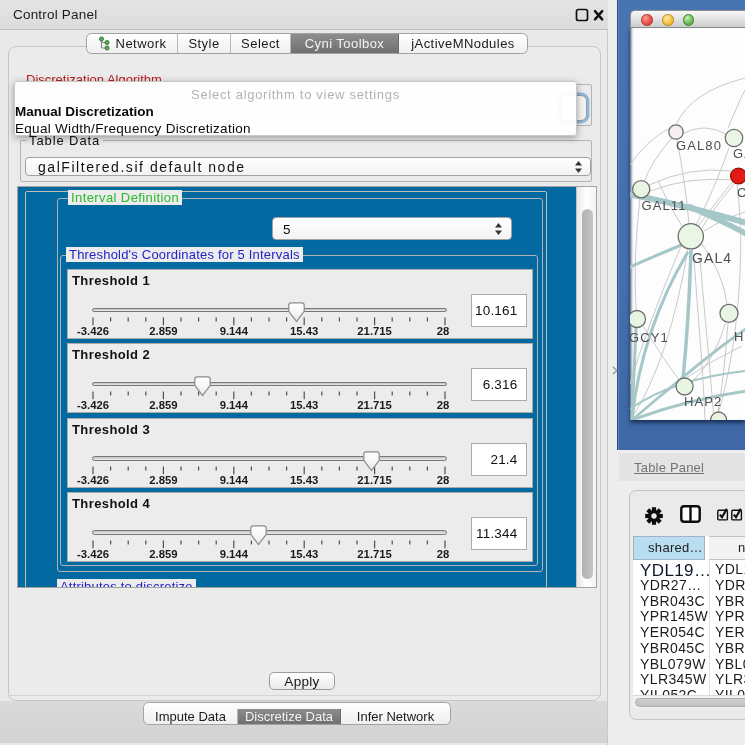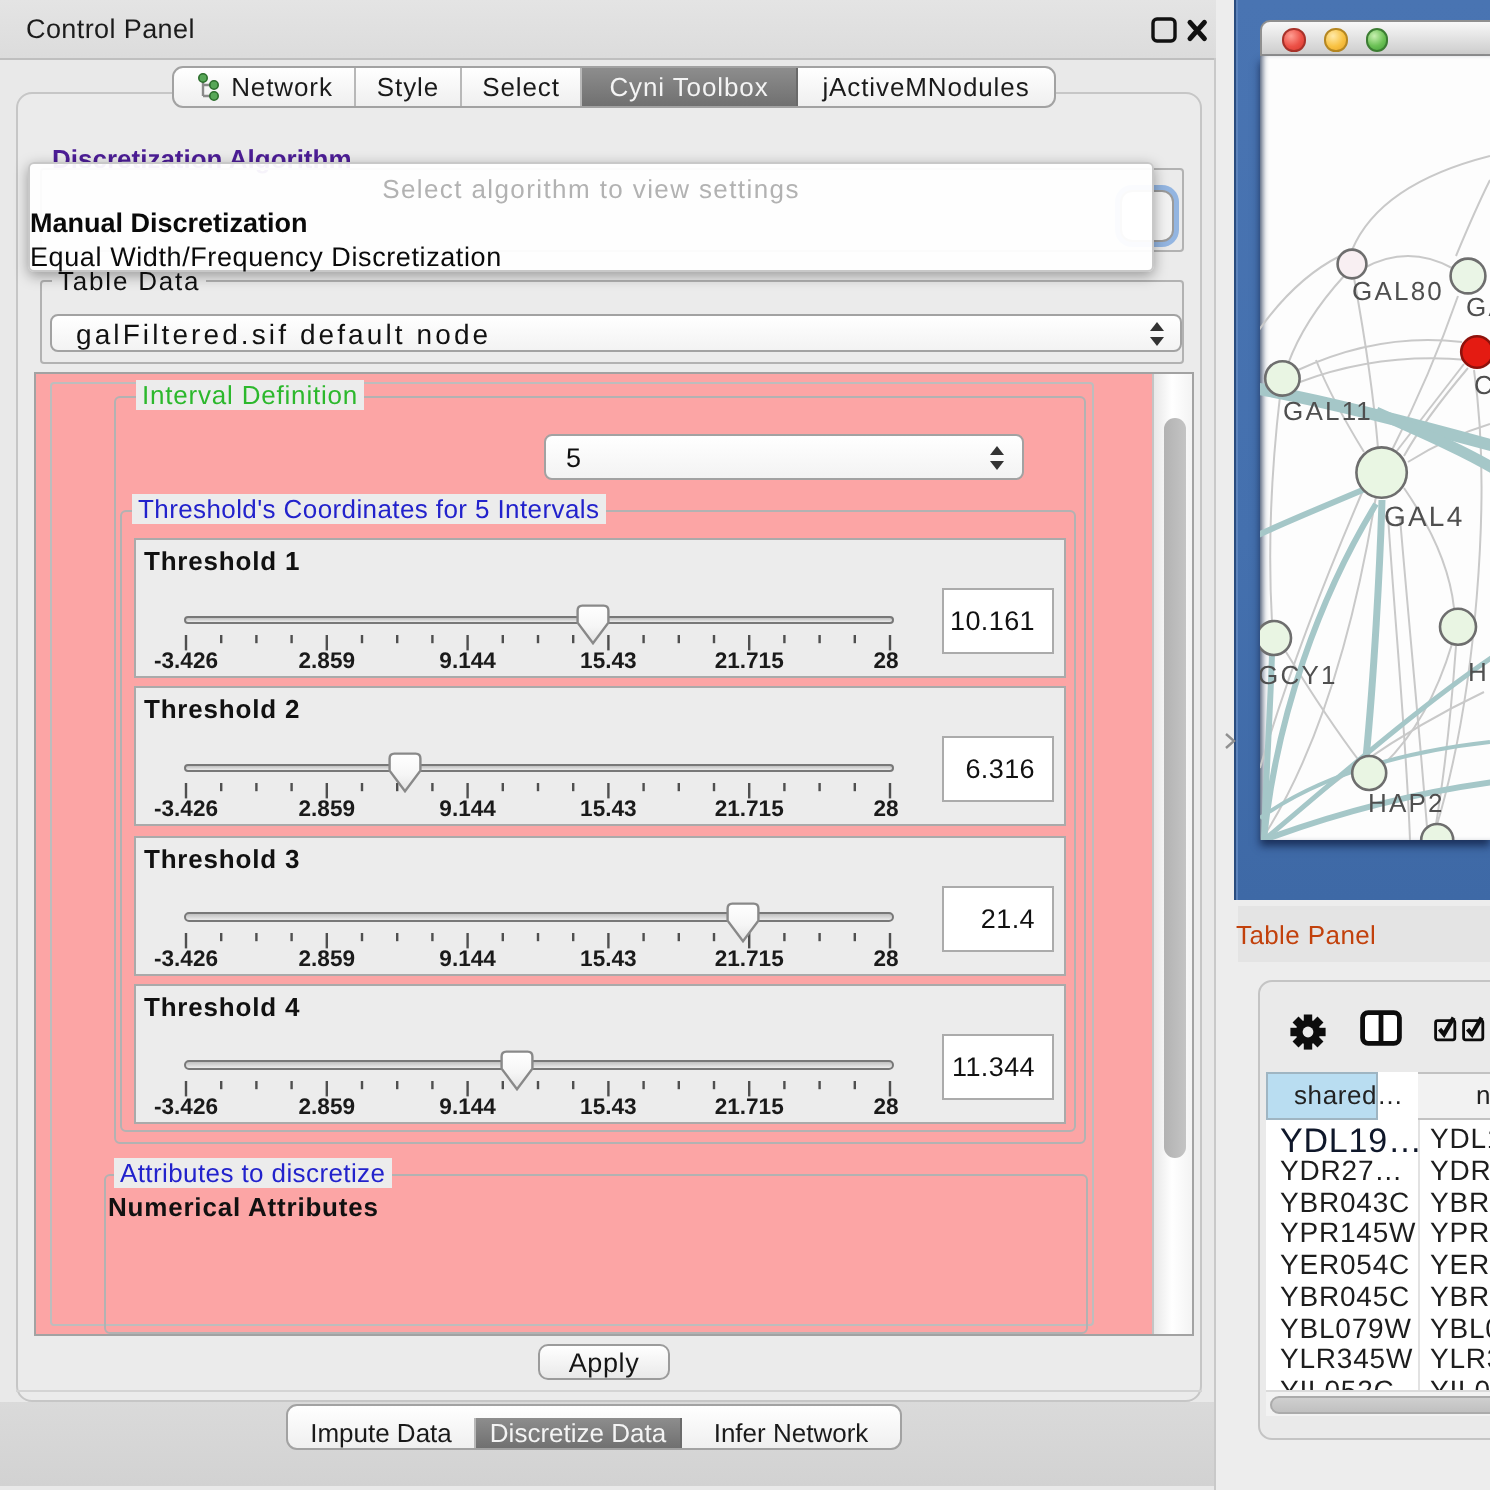--- a/index.html
+++ b/index.html
@@ -49,33 +49,33 @@
       <path d="M3.5 3.5 V12 M3.5 6.5 L8.5 6.5 M3.5 12 L8.5 12" stroke="#8a8a8a" stroke-width="1.2" fill="none"></path>
       <circle cx="3.5" cy="3" r="2.1" fill="#57a757" stroke="#2d6e2d" stroke-width=".8"></circle>
       <circle cx="9" cy="6.5" r="2.1" fill="#57a757" stroke="#2d6e2d" stroke-width=".8"></circle>
       <circle cx="9" cy="12" r="2.1" fill="#57a757" stroke="#2d6e2d" stroke-width=".8"></circle>
     </svg>Network</div>
   <div class="s" style="width:53px;">Style</div>
   <div class="s" style="width:60px;">Select</div>
   <div class="s sel" style="width:108px;">Cyni Toolbox</div>
   <div class="s" style="width:128px;text-align:center;">jActiveMNodules</div>
 </div>
-<div class="lbl" style="left:26px;top:72px;font-size:13px;font-weight:bold;color:#4c1d95;letter-spacing:0px;">Discretization Algorithm</div>
+<div class="lbl" style="left:26px;top:72px;font-size:13px;font-weight:normal;color:#b91c1c;letter-spacing:0px;">Discretization Algorithm</div>
 <div class="group" style="left:20px;top:84px;width:572px;height:42px;"></div>
 <div class="abs" style="left:560px;top:95px;width:27px;height:26px;border-radius:6px;background:#f2f2f2;border:1px solid #9a9a9a;box-shadow:0 0 0 2.5px rgba(125,168,222,.8);box-sizing:border-box;"></div>
 <div class="group" style="left:20px;top:140px;width:572px;height:42px;"></div>
 <div class="gtitle" style="left:26px;top:133px;color:#111;letter-spacing:.9px;">Table Data</div>
 <div class="combo" style="left:25px;top:157px;width:566px;height:19px;">
   <div class="t">galFiltered.sif default node</div>
   <svg class="stepper" style="right:7px;" width="9" height="13" viewBox="0 0 9 13">
     <path d="M4.5 0.5 L8 5 L1 5 Z" fill="#333"></path>
       <path d="M4.5 12.5 L8 8 L1 8 Z" fill="#333"></path>
   </svg>
 </div>
-<div class="abs" id="scrollpane" style="left:17px;top:186px;width:580px;height:482px;border:1px solid #a2a2a2;box-sizing:border-box;background:#fca5a5;overflow:hidden;">
+<div class="abs" id="scrollpane" style="left:17px;top:186px;width:580px;height:402px;border:1px solid #a2a2a2;box-sizing:border-box;background:#0369a1;overflow:hidden;">
 
   <div class="abs" style="left:7px;top:4px;width:522px;height:472px;border:1px solid #bdbdbd;border-radius:2px;box-sizing:border-box;"></div>
   <div class="group" style="left:39px;top:11px;width:486px;height:374px;border-radius:3px;"></div>
   <div class="gtitle" style="left:50px;top:3px;color:#2cb82c;background:#ececec;letter-spacing:.4px;">Interval Definition</div>
   <div class="combo" style="left:254px;top:30px;width:240px;height:23px;">
     <div class="t" style="left:10px;font-size:13.5px;">5</div>
     <svg class="stepper" style="right:8px;" width="9" height="13" viewBox="0 0 9 13">
       <path d="M4.5 0.5 L8 5 L1 5 Z" fill="#333"></path>
         <path d="M4.5 12.5 L8 8 L1 8 Z" fill="#333"></path>
     </svg>
@@ -342,21 +342,21 @@
     <text x="107" y="169">C</text>
     <text x="11.5" y="182">GAL11</text>
     <text x="62" y="235" font-size="14">GAL4</text>
     <text x="-1" y="314">GCY1</text>
     <text x="104" y="312.5">H</text>
     <text x="54" y="378">HAP2</text>
   </g>
 </svg>
 </div>
 <div class="abs" style="left:619px;top:453px;width:126px;height:28px;background:#e4e4e4;"></div>
-<div class="lbl" style="left:618px;top:460px;font-size:13px;color:#c2410c;letter-spacing:.2px;">Table Panel</div>
+<div class="lbl" style="left:634px;top:460px;font-size:13px;color:#737373;letter-spacing:.2px;text-decoration:underline;">Table Panel</div>
 <svg class="abs" style="left:611px;top:366px;" width="8" height="9" viewBox="0 0 8 9">
     <path d="M2 1 L6 4.5 L2 8" fill="none" stroke="#909090" stroke-width="1.2"></path>
   </svg>
 <div class="abs" style="left:629px;top:490px;width:130px;height:230px;background:#eaeaea;border:1px solid #c4c4c4;border-radius:7px;box-sizing:border-box;overflow:hidden;">
 
   <svg class="abs" style="left:15px;top:16px;" width="18" height="18" viewBox="0 0 18 18">
     <g fill="#0d0d0d">
         <path d="M17.80 11.10 L17.80 6.90 L13.40 6.90 L13.40 11.10 Z"></path>
         <path d="M13.74 16.71 L16.71 13.74 L13.60 10.63 L10.63 13.60 Z"></path>
         <path d="M6.90 17.80 L11.10 17.80 L11.10 13.40 L6.90 13.40 Z"></path>
@@ -376,21 +376,21 @@
   <svg class="abs" style="left:87px;top:16px;" width="27" height="14" viewBox="0 0 27 14">
     <g fill="none" stroke="#0d0d0d">
       <rect x="0.8" y="3.3" width="9.6" height="9.6" rx="1" stroke-width="1.4"></rect>
       <rect x="14.8" y="3.3" width="9.6" height="9.6" rx="1" stroke-width="1.4"></rect>
       <path d="M2.8 7.6 L5 10.2 L9.8 1.8" stroke-width="2.1"></path>
       <path d="M16.8 7.6 L19 10.2 L23.8 1.8" stroke-width="2.1"></path>
     </g>
   </svg>
 
   <div class="abs" style="left:3px;top:45px;width:127px;height:172px;background:#ffffff;"></div>
-  <div class="abs" style="left:3px;top:45px;width:56px;height:24px;background:#b9ddf1;border:1px solid #9fb5c2;box-sizing:border-box;text-align:center;font-size:13px;color:#222;line-height:22px;letter-spacing:.3px;text-indent:13px;">shared…</div>
+  <div class="abs" style="left:3px;top:45px;width:72px;height:24px;background:#b9ddf1;border:1px solid #9fb5c2;box-sizing:border-box;text-align:center;font-size:13px;color:#222;line-height:22px;letter-spacing:.3px;text-indent:13px;">shared…</div>
   <div class="abs" style="left:79px;top:45px;width:51px;height:24px;background:#f2f2f2;border:1px solid #c2c2c2;border-left:none;box-sizing:border-box;font-size:13px;color:#222;line-height:22px;padding-left:29px;letter-spacing:.3px;">name</div>
     <div class="lbl" style="left:10px;top:70.1px;font-size:17px;color:#0f172a;letter-spacing:.4px;">YDL19…</div>
 <div class="lbl" style="left:85px;top:70.1px;font-size:14px;color:#1d1d1d;letter-spacing:.4px;">YDL194W</div>
 <div class="lbl" style="left:10px;top:85.9px;font-size:14px;color:#1d1d1d;letter-spacing:.4px;">YDR27…</div>
 <div class="lbl" style="left:85px;top:85.9px;font-size:14px;color:#1d1d1d;letter-spacing:.4px;">YDR277C</div>
 <div class="lbl" style="left:10px;top:101.6px;font-size:14px;color:#1d1d1d;letter-spacing:.4px;">YBR043C</div>
 <div class="lbl" style="left:85px;top:101.6px;font-size:14px;color:#1d1d1d;letter-spacing:.4px;">YBR043C</div>
 <div class="lbl" style="left:10px;top:117.3px;font-size:14px;color:#1d1d1d;letter-spacing:.4px;">YPR145W</div>
 <div class="lbl" style="left:85px;top:117.3px;font-size:14px;color:#1d1d1d;letter-spacing:.4px;">YPR145W</div>
 <div class="lbl" style="left:10px;top:133.1px;font-size:14px;color:#1d1d1d;letter-spacing:.4px;">YER054C</div>

